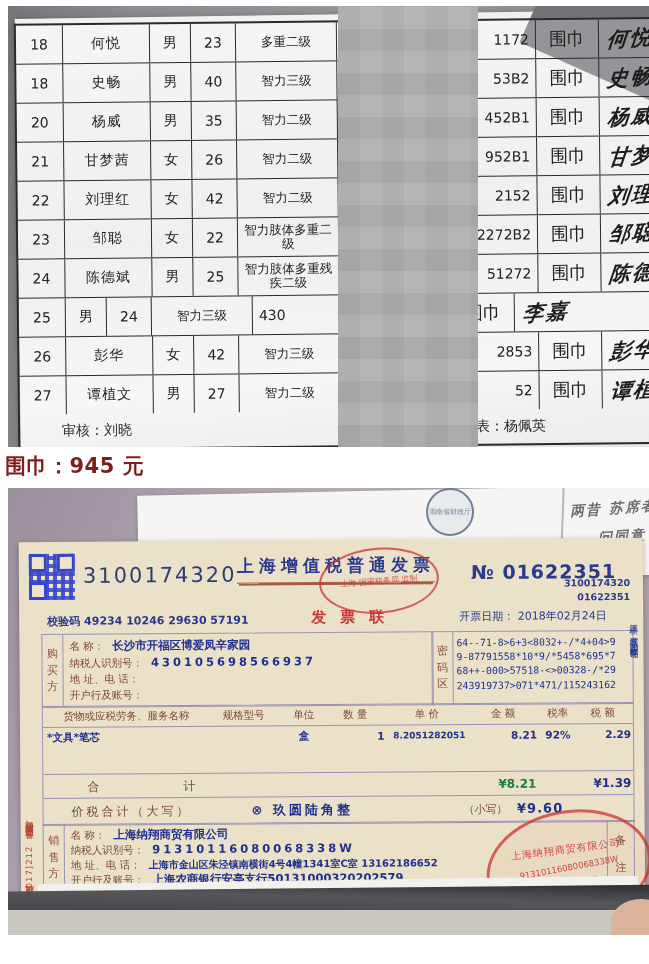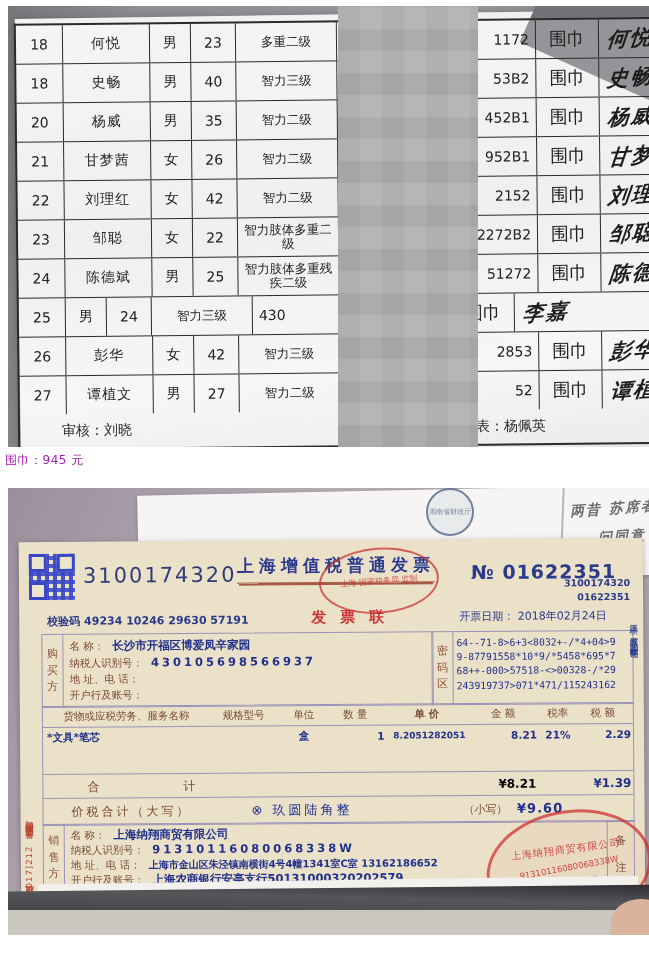--- a/index.html
+++ b/index.html
@@ -34,21 +34,21 @@
   .r-footer{display:flex;height:34px;align-items:center;color:#2a2a2a;font-size:14px;}
   .r-footer .auditor{margin-left:42px;}
   .r-footer .preparer{margin-left:330px;}
   .mosaic{
     position:absolute;left:330px;top:0;width:140px;height:441px;
     background:
       repeating-linear-gradient(0deg, rgba(160,158,160,.55) 0 22px, rgba(178,176,178,.55) 22px 44px),
       repeating-linear-gradient(90deg, #aeacae 0 22px, #bdbbbd 22px 44px);
     filter:blur(.4px);
   }
-  .cap{position:absolute;left:5px;color:#a21caf;font-size:12px;font-weight:400;letter-spacing:.5px;}
+  .cap{position:absolute;left:5px;color:#7f1d1d;font-size:21px;font-weight:700;letter-spacing:.5px;}
   #cap1{top:452px;}
   #cap2{top:938px;margin-top:48px;}
   
   #photo2{top:488px;height:447px;background:linear-gradient(115deg,#9a8f9b 0%,#aaa0aa 22%,#b7aeb4 40%,#a79ea6 100%);}
   .voucher-paper{position:absolute;left:130px;top:2px;width:540px;height:90px;background:#f6f5f3;transform:rotate(-1.2deg);box-shadow:0 1px 4px rgba(0,0,0,.25);}
   .voucher-title{position:absolute;left:250px;top:16px;font-size:18px;color:#333;letter-spacing:10px;font-weight:600;
                  border-bottom:2px solid #444;padding:0 6px 4px 6px;box-shadow:0 5px 0 -3px #555;}
   .voucher-stamp{position:absolute;left:418px;top:0px;width:44px;height:44px;border-radius:50%;
                  border:2px solid #5c6e8e;color:#5c6e8e;font-size:7px;display:flex;align-items:center;justify-content:center;
                  text-align:center;opacity:.85;background:rgba(120,140,170,.12);}
@@ -101,25 +101,25 @@
   .col-n{width:170px;justify-content:flex-start;padding-left:4px;}
   .col-s{width:80px;}
   .col-u{width:48px;justify-content:center;}
   .col-q{width:62px;justify-content:flex-end;padding-right:4px;}
   .col-p{width:82px;justify-content:flex-end;padding-right:4px;font-size:9px !important;}
   .col-a{width:72px;justify-content:flex-end;padding-right:4px;}
   .col-r{width:36px;justify-content:center;}
   .col-t{width:60px;justify-content:flex-end;padding-right:2px;}
   .total-row{position:absolute;left:0;bottom:26px;width:100%;height:24px;border-top:1px solid #9a93b8;display:flex;align-items:center;color:#7a4a38;}
   .total-row .t-label{margin-left:44px;letter-spacing:20px;font-size:12px;}
-  .total-row .t-amt{position:absolute;left:455px;color:#000000;font-weight:700;font-size:12px;}
+  .total-row .t-amt{position:absolute;left:455px;color:#15803d;font-weight:700;font-size:12px;}
   .total-row .t-tax{position:absolute;left:550px;color:#20308e;font-weight:700;font-size:12px;}
   .grand-row{position:absolute;left:0;bottom:0;width:100%;height:26px;border-top:1px solid #9a93b8;display:flex;align-items:center;color:#7a4a38;}
   .grand-row .g-label{margin-left:28px;font-size:12px;letter-spacing:3px;}
-  .grand-row .g-words{margin-left:60px;color:#20308e;font-weight:400;font-size:13px;letter-spacing:3px;}
+  .grand-row .g-words{margin-left:60px;color:#20308e;font-weight:700;font-size:13px;letter-spacing:3px;}
   .grand-row .g-small{position:absolute;left:420px;font-size:11px;}
   .grand-row .g-small .val{color:#20308e;font-weight:700;font-size:13px;margin-left:6px;letter-spacing:1px;}
   .seller-box{left:22px;top:282px;width:590px;height:66px;display:flex;}
   .remark-cell{width:26px;border-left:1px solid #9a93b8;display:flex;flex-direction:column;align-items:center;justify-content:space-around;
                font-size:11px;color:#7a4a38;padding:6px 0;}
   .inv-footer{left:22px;top:352px;width:590px;font-size:11.5px;color:#7a4a38;display:flex;}
   .inv-footer .val{color:#20308e;font-weight:700;margin-left:4px;font-size:12.5px;}
   .seal{position:absolute;left:465px;top:272px;width:160px;height:108px;border:3px solid rgba(204,42,42,.7);
         border-radius:50%;transform:rotate(-10deg);display:flex;flex-direction:column;align-items:center;justify-content:center;
         color:rgba(204,42,42,.85);text-align:center;background:rgba(220,80,80,.05);}
@@ -366,33 +366,33 @@
         <div>243919737&gt;071*471/115243162</div>
       </div>
     </div>
 
     <div class="grid item-box">
       <div class="i-head">
         <div class="col-n">货物或应税劳务、服务名称</div>
         <div class="col-s">规格型号</div>
         <div class="col-u">单位</div>
         <div class="col-q">数  量</div>
-        <div class="col-p" style="font-size:10.5px !important;font-weight:bold;">单  价</div>
+        <div class="col-p" style="font-size:10.5px !important;">单  价</div>
         <div class="col-a">金  额</div>
         <div class="col-r">税率</div>
         <div class="col-t">税  额</div>
       </div>
       <div class="i-row">
         <div class="col-n">*文具*笔芯</div>
         <div class="col-s"></div>
         <div class="col-u">盒</div>
         <div class="col-q">1</div>
         <div class="col-p">8.2051282051</div>
         <div class="col-a">8.21</div>
-        <div class="col-r">21%</div>
+        <div class="col-r">92%</div>
         <div class="col-t">2.29</div>
       </div>
       <div class="total-row">
         <span class="t-label">合　　计</span>
         <span class="t-amt">¥8.21</span>
         <span class="t-tax">¥1.39</span>
       </div>
       <div class="grand-row">
         <span class="g-label">价税合计（大写）</span>
         <span class="g-words">⊗ 玖圆陆角整</span>

